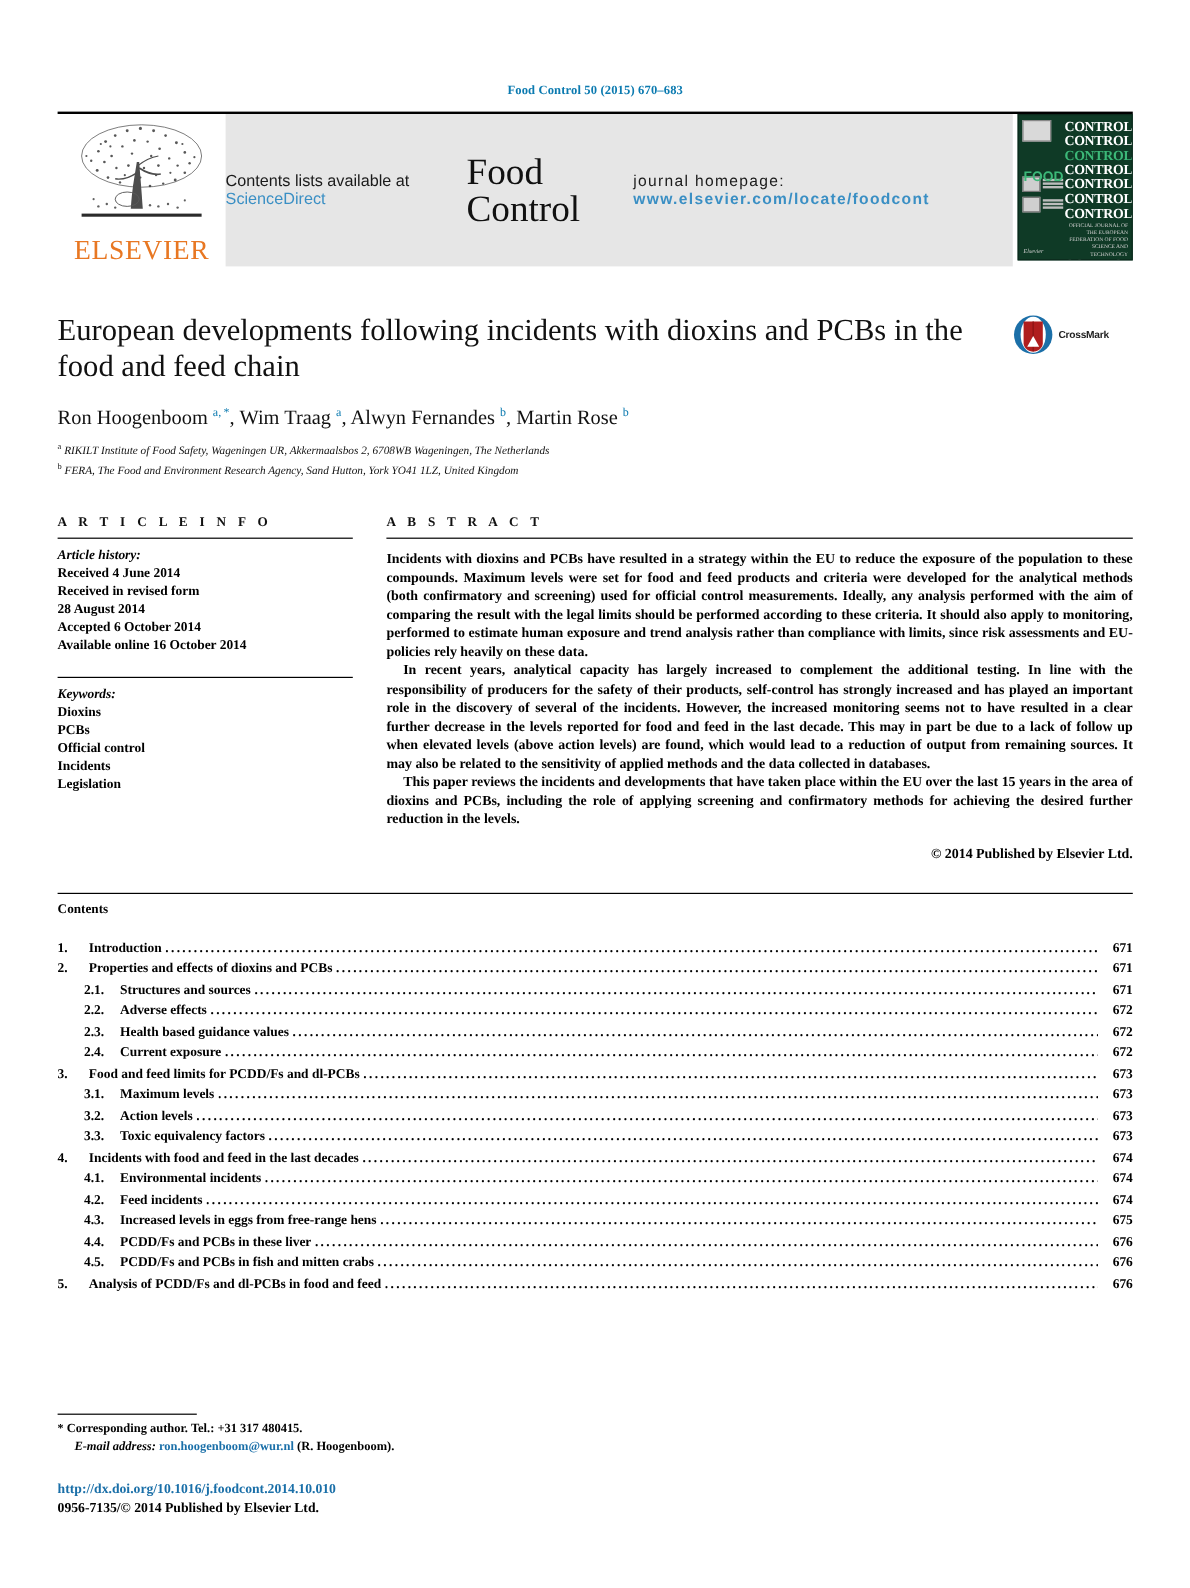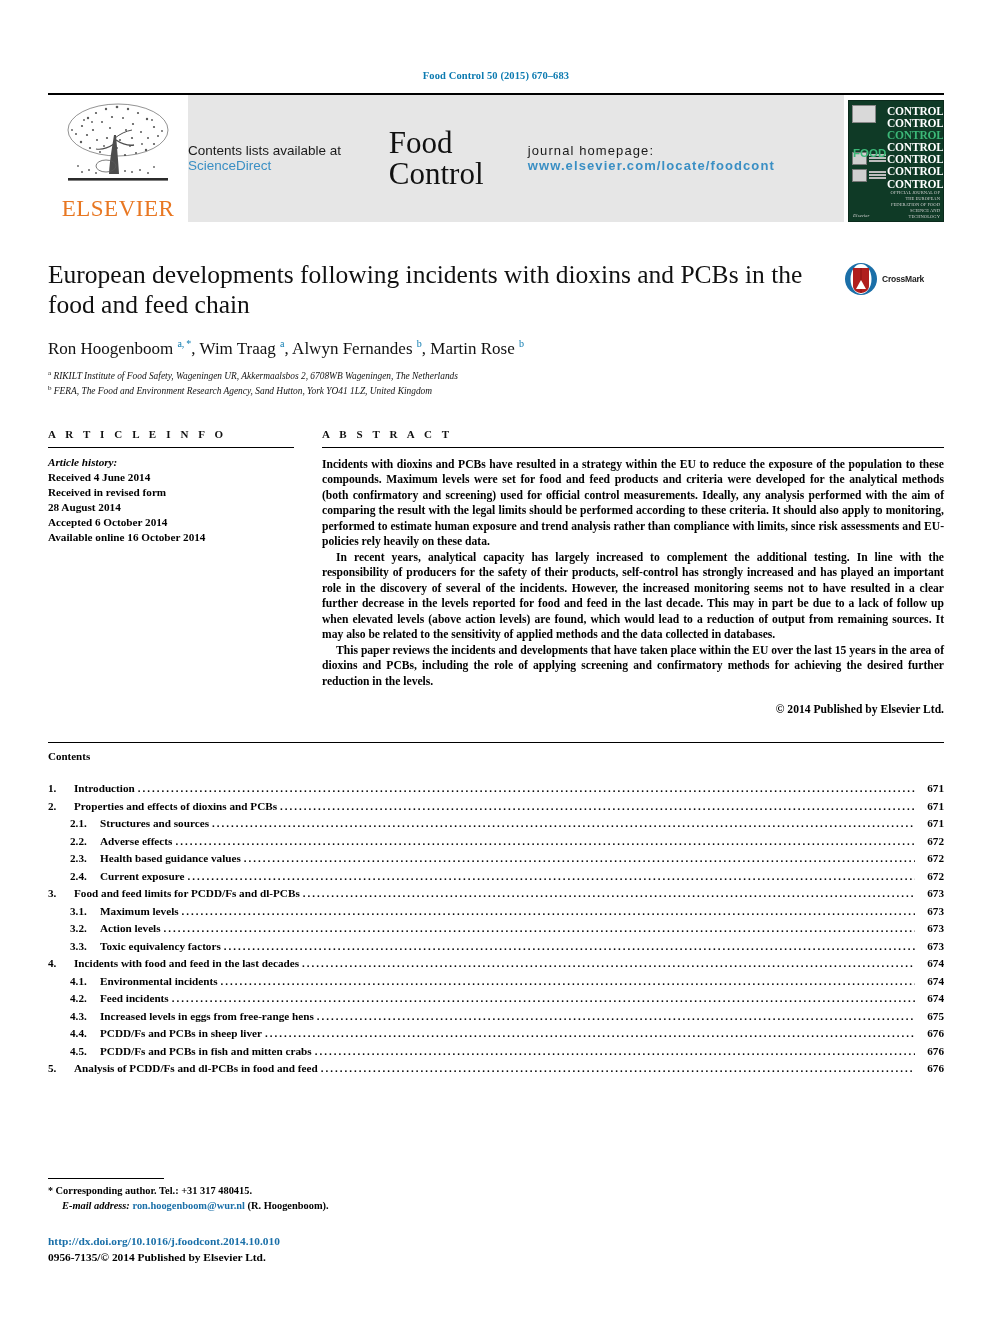--- a/index.html
+++ b/index.html
@@ -91,21 +91,21 @@
     font-family: "Liberation Sans", sans-serif;
     font-size: 13px;
     color: #1a1a1a;
     letter-spacing: 1.1px;
   }
   .homepage-line .hp-link { color: #3a8fc4; font-weight: bold; }
   .masthead-cover {
     width: 100px;
     flex: 0 0 100px;
     display: flex;
-    align-items: flex-end;
+    align-items: flex-start;
     justify-content: flex-end;
   }
   .cover-thumb {
     width: 96px;
     height: 122px;
     background: #0f3a26;
     position: relative;
     overflow: hidden;
     border: 1px solid #0b2a1c;
     box-sizing: border-box;
@@ -482,20 +482,31 @@
       <div class="sec-head">A R T I C L E  I N F O</div>
       <div class="rule"></div>
       <div class="info-group">
         <div class="info-label">Article history:</div>
         <div class="info-line">Received 4 June 2014</div>
         <div class="info-line">Received in revised form</div>
         <div class="info-line">28 August 2014</div>
         <div class="info-line">Accepted 6 October 2014</div>
         <div class="info-line">Available online 16 October 2014</div>
       </div>
+      <div class="keywords-block">
+        <div class="rule-thin"></div>
+        <div class="info-group">
+          <div class="info-label">Keywords:</div>
+          <div class="info-line">Dioxins</div>
+          <div class="info-line">PCBs</div>
+          <div class="info-line">Official control</div>
+          <div class="info-line">Incidents</div>
+          <div class="info-line">Legislation</div>
+        </div>
+      </div>
     </div>
 
     <div class="col-abstract">
       <div class="sec-head">A B S T R A C T</div>
       <div class="rule"></div>
       <div class="abstract-body">
         <p>Incidents with dioxins and PCBs have resulted in a strategy within the EU to reduce the exposure of the population to these compounds. Maximum levels were set for food and feed products and criteria were developed for the analytical methods (both confirmatory and screening) used for official control measurements. Ideally, any analysis performed with the aim of comparing the result with the legal limits should be performed according to these criteria. It should also apply to monitoring, performed to estimate human exposure and trend analysis rather than compliance with limits, since risk assessments and EU-policies rely heavily on these data.</p>
         <p>In recent years, analytical capacity has largely increased to complement the additional testing. In line with the responsibility of producers for the safety of their products, self-control has strongly increased and has played an important role in the discovery of several of the incidents. However, the increased monitoring seems not to have resulted in a clear further decrease in the levels reported for food and feed in the last decade. This may in part be due to a lack of follow up when elevated levels (above action levels) are found, which would lead to a reduction of output from remaining sources. It may also be related to the sensitivity of applied methods and the data collected in databases.</p>
         <p>This paper reviews the incidents and developments that have taken place within the EU over the last 15 years in the area of dioxins and PCBs, including the role of applying screening and confirmatory methods for achieving the desired further reduction in the levels.</p>
       </div>
@@ -586,21 +597,21 @@
           <span class="toc-page">674</span>
         </div>
         <div class="toc-row lvl2">
           <span class="toc-num">4.3.</span>
           <span class="toc-label">Increased levels in eggs from free-range hens</span>
           <span class="toc-dots">........................................................................................................................................................................................................</span>
           <span class="toc-page">675</span>
         </div>
         <div class="toc-row lvl2">
           <span class="toc-num">4.4.</span>
-          <span class="toc-label">PCDD/Fs and PCBs in sheep liver</span>
+          <span class="toc-label">PCDD/Fs and PCBs in these liver</span>
           <span class="toc-dots">........................................................................................................................................................................................................</span>
           <span class="toc-page">676</span>
         </div>
         <div class="toc-row lvl2">
           <span class="toc-num">4.5.</span>
           <span class="toc-label">PCDD/Fs and PCBs in fish and mitten crabs</span>
           <span class="toc-dots">........................................................................................................................................................................................................</span>
           <span class="toc-page">676</span>
         </div>
         <div class="toc-row">

